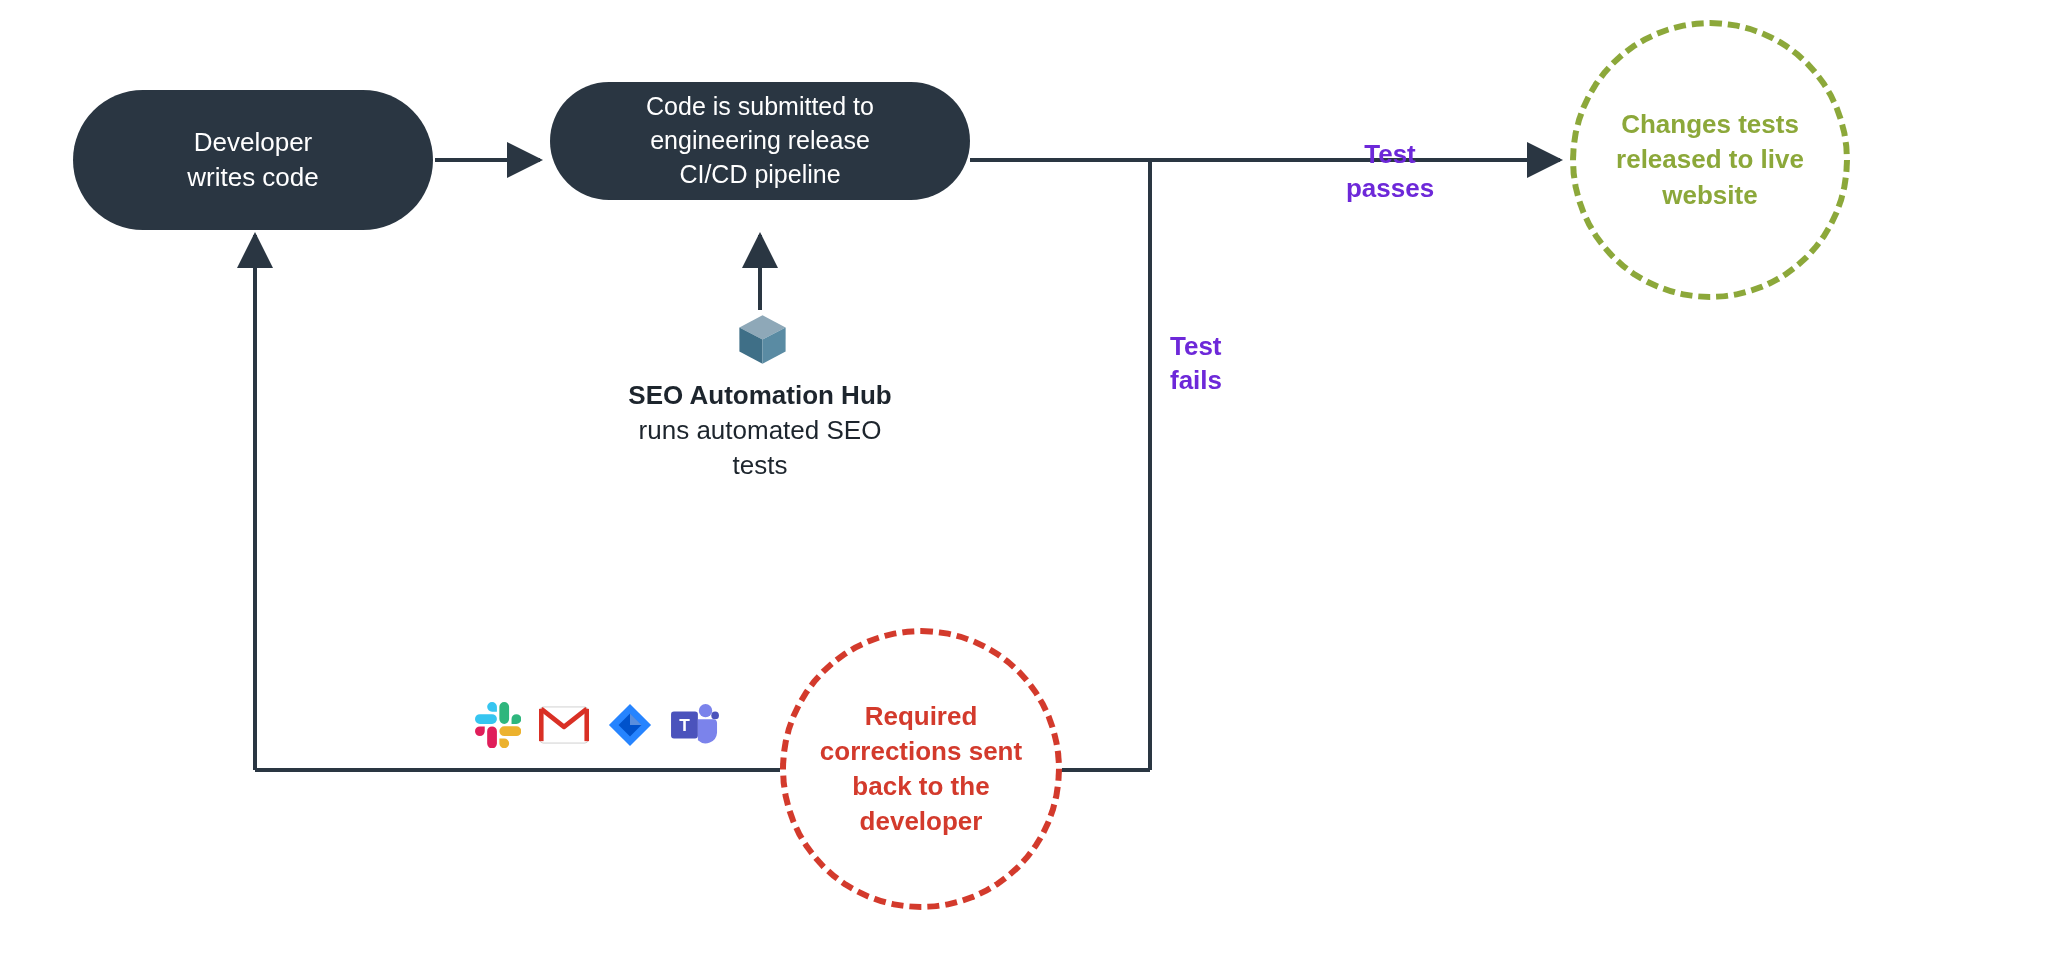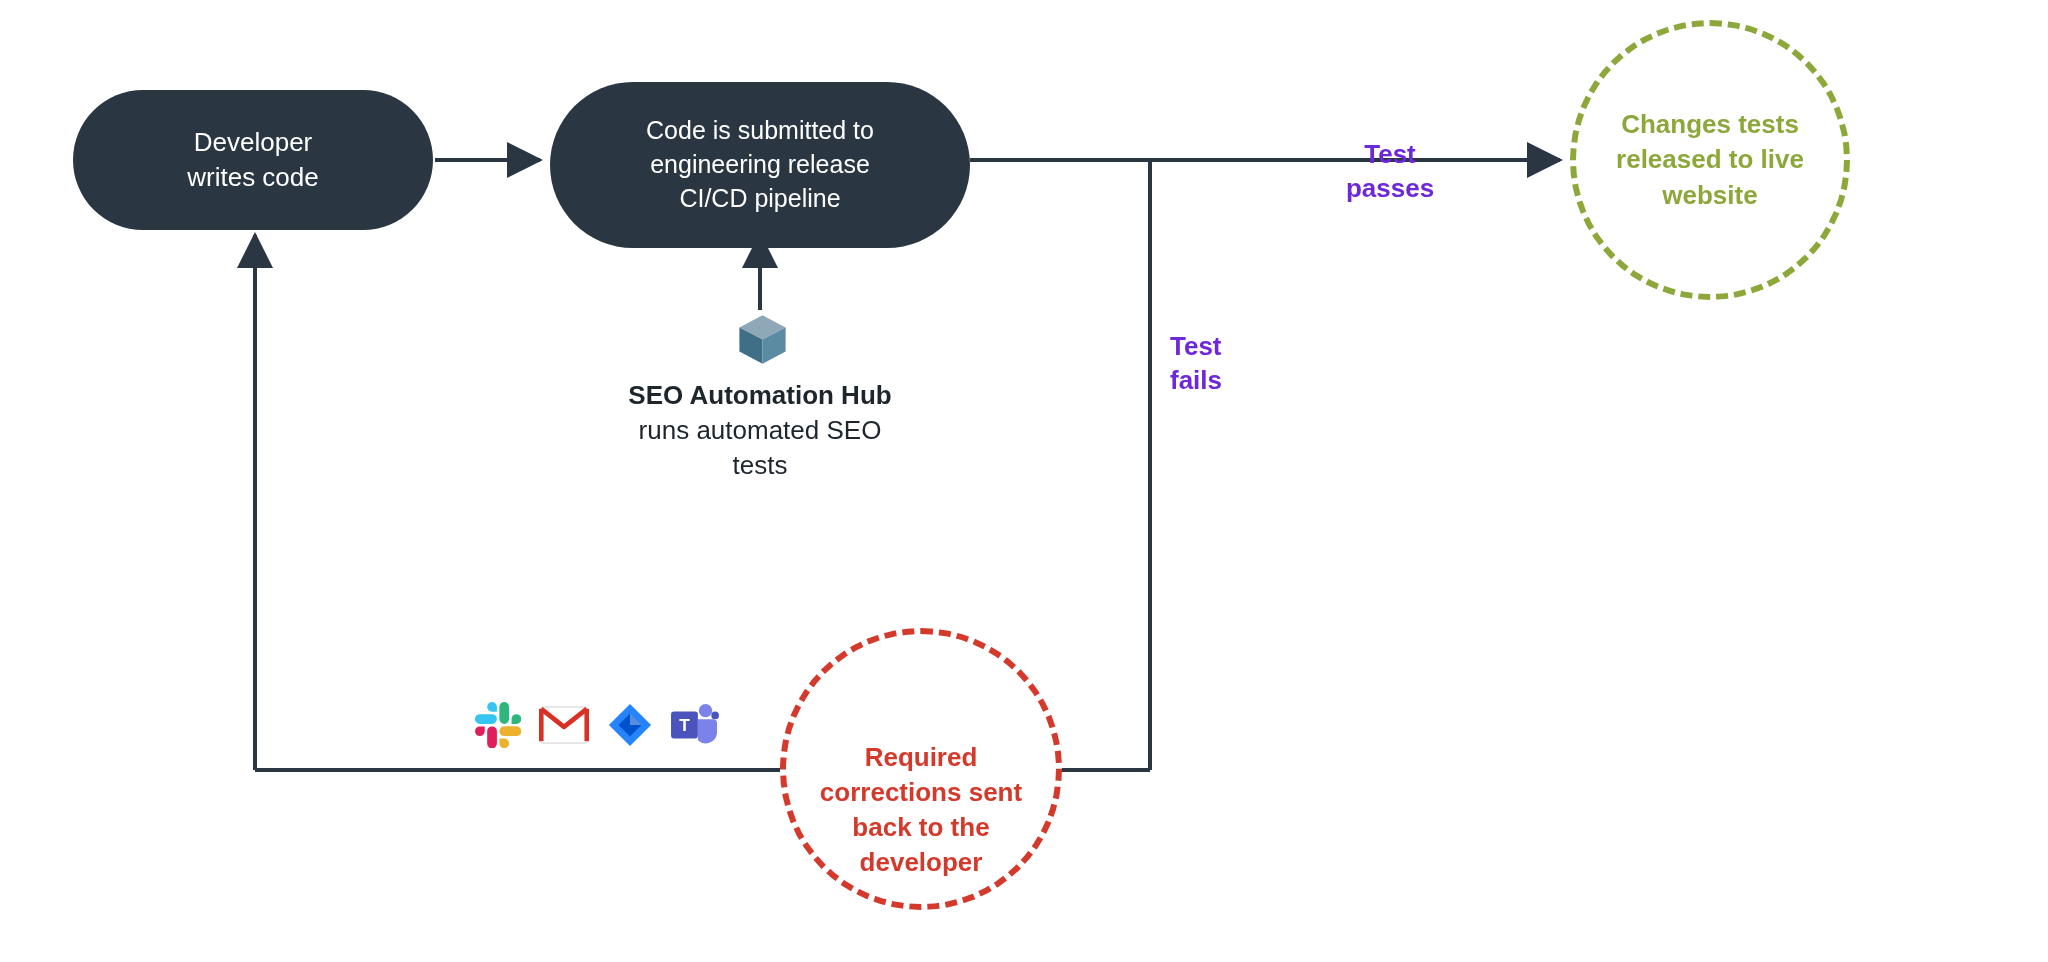--- a/index.html
+++ b/index.html
@@ -106,21 +106,21 @@
 
     <line x1="780" y1="770" x2="255" y2="770" stroke="#2a3642" stroke-width="4"></line>
     <line x1="255" y1="770" x2="255" y2="235" stroke="#2a3642" stroke-width="4" marker-end="url(#arrow)"></line>
   </svg>
 
   <div class="pill" style="left:73px; top:90px; width:360px; height:140px;">
     <span style="white-space:pre-line;">Developer
 writes code</span>
   </div>
 
-  <div class="pill" style="left:550px; top:82px; width:420px; height:166px; font-size:25px;">
+  <div class="pill" style="left:550px; top:82px; width:420px; height:118px; font-size:25px;">
     <span style="white-space:pre-line;">Code is submitted to
 engineering release
 CI/CD pipeline</span>
   </div>
 
   <div class="cube-icon" style="left:735px; top:312px;">
     <svg width="55" height="55" viewBox="0 0 50 50">
       <polygon points="25,3 46,14 25,25 4,14" fill="#8ea8b8"></polygon>
       <polygon points="4,14 25,25 25,47 4,36" fill="#3f6f87"></polygon>
       <polygon points="46,14 25,25 25,47 46,36" fill="#5a8ba3"></polygon>
@@ -142,21 +142,21 @@
     <span style="white-space:pre-line;">Test
 fails</span>
   </div>
 
   <div class="dashed-circle" style="left:1570px; top:20px; width:280px; height:280px; border-color:#8ca83a; color:#8ca83a;">
     <span style="white-space:pre-line;">Changes tests
 released to live
 website</span>
   </div>
 
-  <div class="dashed-circle" style="left:780px; top:628px; width:282px; height:282px; border-color:#d33a2c; color:#d33a2c;align-items:flex-end;">
+  <div class="dashed-circle" style="left:780px; top:628px; width:282px; height:282px; border-color:#d33a2c; color:#d33a2c;">
     <span style="white-space:pre-line;">Required
 corrections sent
 back to the
 developer</span>
   </div>
 
   <div class="icon-row" style="left:475px; top:702px;">
 
     <span>
       <svg width="46" height="46" viewBox="0 0 122 122">

